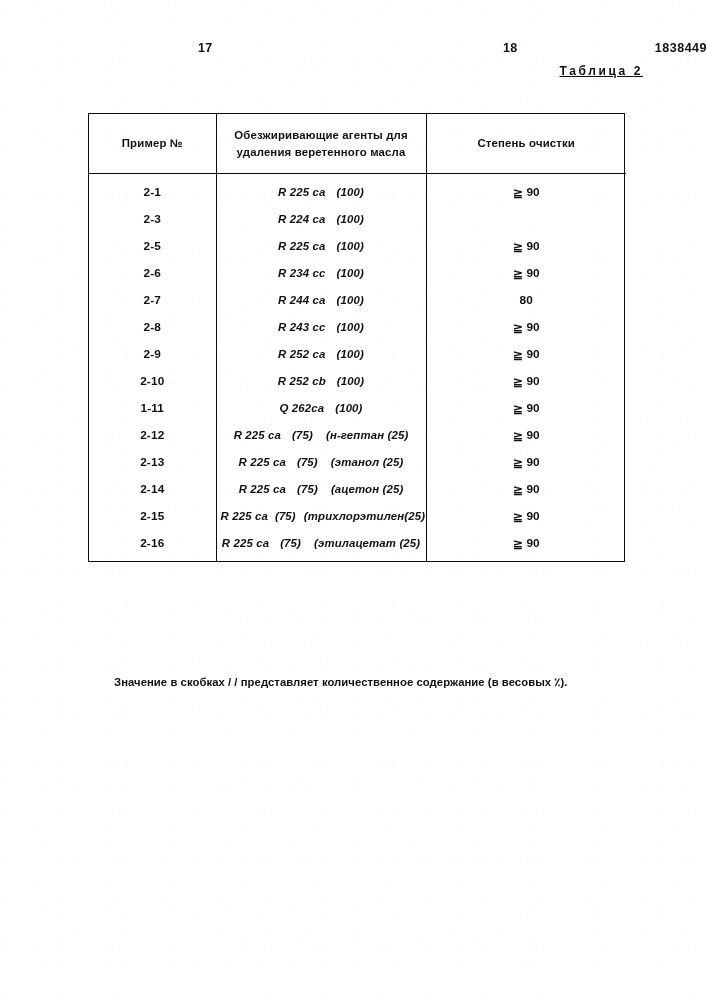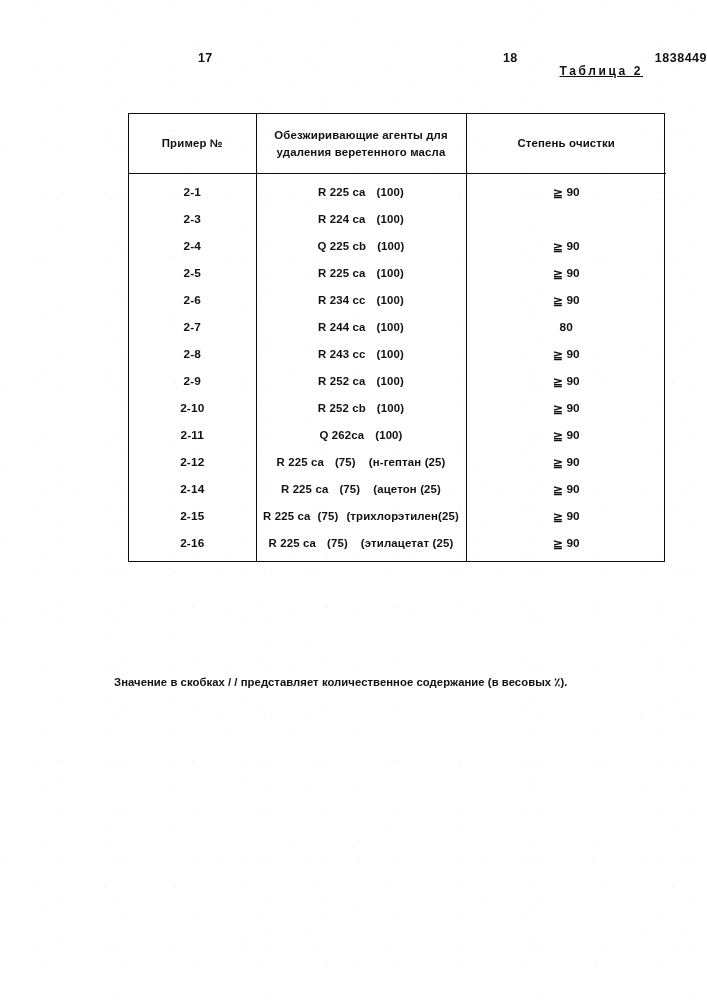--- a/index.html
+++ b/index.html
@@ -30,21 +30,21 @@
       radial-gradient(circle at 63% 79%, #000 0.6px, transparent 0.7px),
       radial-gradient(circle at 88% 91%, #000 0.5px, transparent 0.6px),
       radial-gradient(circle at  7% 88%, #000 0.5px, transparent 0.6px);
     background-size: 53px 47px, 71px 63px, 61px 59px, 83px 67px, 47px 73px, 67px 51px, 59px 79px;
     z-index: 40;
   }
 
   
   .page-header {
     position: absolute;
-    top: 51px;
+    top: 41px;
     left: 0;
     width: 568px;
     height: 20px;
   }
   .page-num-left {
     position: absolute;
     left: 198px;
     top: 0;
     font-size: 12.5px;
     font-weight: bold;
@@ -82,21 +82,20 @@
   }
 
   
   .table-wrap {
     position: absolute;
     left: 88px;
     top: 113px;
     width: 537px;
     border: 1.6px solid #0d0d0d;
     box-sizing: border-box;
-    margin-left: 40px;
   }
   table.data-table {
     border-collapse: collapse;
     width: 100%;
     table-layout: fixed;
   }
   table.data-table col.c-ex  { width: 127px; }
   table.data-table col.c-ag  { width: 210px; }
   table.data-table col.c-pu  { width: 200px; }
 
@@ -130,20 +129,21 @@
   tbody tr:last-child  td { padding-bottom: 5px; }
 
   td.cell-example { font-size: 11.8px; }
   td.cell-agent   { font-size: 11.4px; }
   td.cell-purity  { font-size: 11.8px; }
 
   
   .agent-line {
     display: inline-block;
     white-space: nowrap;
+    font-style: italic;
   }
   .agent-main { display: inline-block; }
   .agent-amount {
     display: inline-block;
     margin-left: 11px;
   }
   .agent-co {
     display: inline-block;
     margin-left: 13px;
   }
@@ -212,25 +212,20 @@
           <td class="col-div cell-example">2-1</td>
           <td class="col-div cell-agent"><span class="agent-line"><span class="agent-main">R 225 ca</span><span class="agent-amount">(100)</span></span></td>
           <td class="cell-purity"><span class="ge-sign">≧</span><span>90</span></td>
         </tr>
         <tr>
           <td class="col-div cell-example">2-3</td>
           <td class="col-div cell-agent"><span class="agent-line"><span class="agent-main">R 224 ca</span><span class="agent-amount">(100)</span></span></td>
           <td class="cell-purity"></td>
         </tr>
         <tr>
-          <td class="col-div cell-example">2-4</td>
-          <td class="col-div cell-agent"><span class="agent-line"><span class="agent-main">Q 225 cb</span><span class="agent-amount">(100)</span></span></td>
-          <td class="cell-purity"><span class="ge-sign">≧</span><span>90</span></td>
-        </tr>
-        <tr>
           <td class="col-div cell-example">2-5</td>
           <td class="col-div cell-agent"><span class="agent-line"><span class="agent-main">R 225 ca</span><span class="agent-amount">(100)</span></span></td>
           <td class="cell-purity"><span class="ge-sign">≧</span><span>90</span></td>
         </tr>
         <tr>
           <td class="col-div cell-example">2-6</td>
           <td class="col-div cell-agent"><span class="agent-line"><span class="agent-main">R 234 cc</span><span class="agent-amount">(100)</span></span></td>
           <td class="cell-purity"><span class="ge-sign">≧</span><span>90</span></td>
         </tr>
         <tr>
@@ -247,27 +242,32 @@
           <td class="col-div cell-example">2-9</td>
           <td class="col-div cell-agent"><span class="agent-line"><span class="agent-main">R 252 ca</span><span class="agent-amount">(100)</span></span></td>
           <td class="cell-purity"><span class="ge-sign">≧</span><span>90</span></td>
         </tr>
         <tr>
           <td class="col-div cell-example">2-10</td>
           <td class="col-div cell-agent"><span class="agent-line"><span class="agent-main">R 252 cb</span><span class="agent-amount">(100)</span></span></td>
           <td class="cell-purity"><span class="ge-sign">≧</span><span>90</span></td>
         </tr>
         <tr>
-          <td class="col-div cell-example">2-11</td>
+          <td class="col-div cell-example">1-11</td>
           <td class="col-div cell-agent"><span class="agent-line"><span class="agent-main">Q 262ca</span><span class="agent-amount">(100)</span></span></td>
           <td class="cell-purity"><span class="ge-sign">≧</span><span>90</span></td>
         </tr>
         <tr>
           <td class="col-div cell-example">2-12</td>
           <td class="col-div cell-agent"><span class="agent-line"><span class="agent-main">R 225 ca</span><span class="agent-amount">(75)</span><span class="agent-co">(н-гептан (25)</span></span></td>
+          <td class="cell-purity"><span class="ge-sign">≧</span><span>90</span></td>
+        </tr>
+        <tr>
+          <td class="col-div cell-example">2-13</td>
+          <td class="col-div cell-agent"><span class="agent-line"><span class="agent-main">R 225 са</span><span class="agent-amount">(75)</span><span class="agent-co">(этанол (25)</span></span></td>
           <td class="cell-purity"><span class="ge-sign">≧</span><span>90</span></td>
         </tr>
         <tr>
           <td class="col-div cell-example">2-14</td>
           <td class="col-div cell-agent"><span class="agent-line"><span class="agent-main">R 225 ca</span><span class="agent-amount">(75)</span><span class="agent-co">(ацетон (25)</span></span></td>
           <td class="cell-purity"><span class="ge-sign">≧</span><span>90</span></td>
         </tr>
         <tr>
           <td class="col-div cell-example">2-15</td>
           <td class="col-div cell-agent"><span class="agent-line tight"><span class="agent-main">R 225 ca</span><span class="agent-amount">(75)</span><span class="agent-co">(трихлорэтилен(25)</span></span></td>

